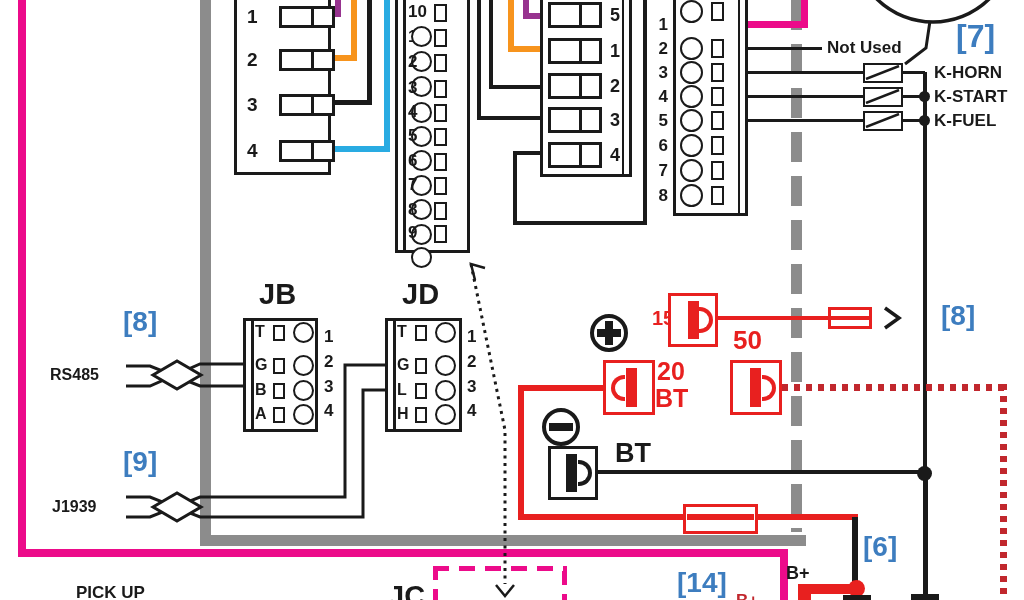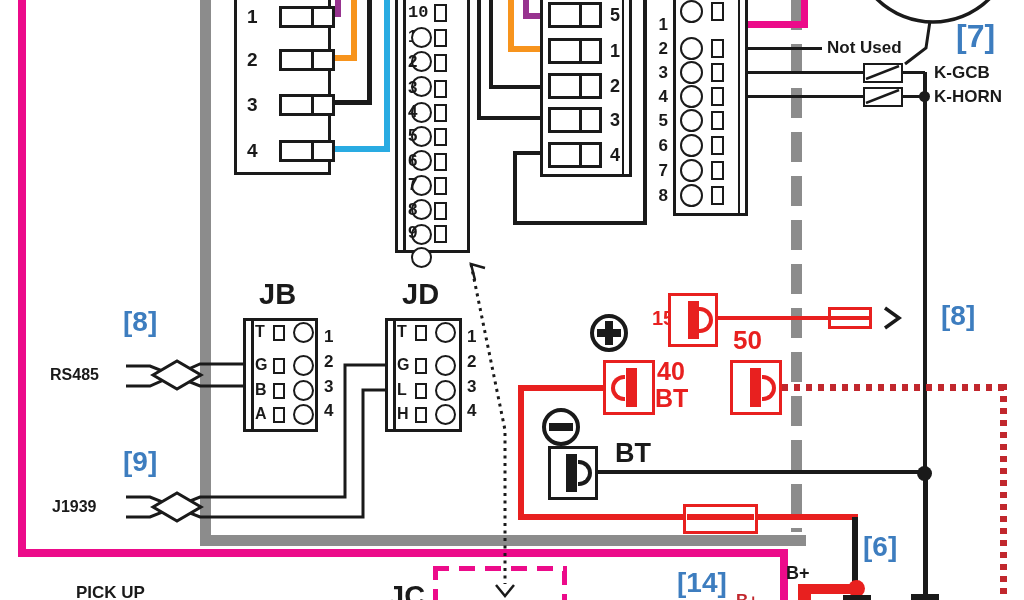--- a/index.html
+++ b/index.html
@@ -135,21 +135,21 @@
       <div class="b10row"><span style="display:inline-block;width:26px;">5</span><span class="sq" style="width:13px;height:18px;vertical-align:middle;"></span>
       <span class="circ" style="width:21px;height:21px;margin-left:3px;vertical-align:middle;"></span></div>
       <div class="b10row"><span style="display:inline-block;width:26px;">6</span><span class="sq" style="width:13px;height:18px;vertical-align:middle;"></span>
       <span class="circ" style="width:21px;height:21px;margin-left:3px;vertical-align:middle;"></span></div>
       <div class="b10row"><span style="display:inline-block;width:26px;">7</span><span class="sq" style="width:13px;height:18px;vertical-align:middle;"></span>
       <span class="circ" style="width:21px;height:21px;margin-left:3px;vertical-align:middle;"></span></div>
       <div class="b10row"><span style="display:inline-block;width:26px;">8</span><span class="sq" style="width:13px;height:18px;vertical-align:middle;"></span>
       <span class="circ" style="width:21px;height:21px;margin-left:3px;vertical-align:middle;"></span></div>
       <div class="b10row"><span style="display:inline-block;width:26px;">9</span><span class="sq" style="width:13px;height:18px;vertical-align:middle;"></span>
       <span class="circ" style="width:21px;height:21px;margin-left:3px;vertical-align:middle;"></span></div>
-      <div class="b10row"><span style="display:inline-block;width:26px;font-family:Liberation Mono, monospace;">10</span><span class="sq" style="width:13px;height:18px;vertical-align:middle;"></span>
+      <div class="b10row"><span style="display:inline-block;width:26px;">10</span><span class="sq" style="width:13px;height:18px;vertical-align:middle;"></span>
       <span class="circ" style="width:21px;height:21px;margin-left:3px;vertical-align:middle;"></span></div>
     </div>
 
   <div class="tblock" style="left:540px;top:0;width:92px;height:177px;">
     <div class="innbarR"></div>
 
   <div class="b5row">
       <div class="cell2" style="left:0;top:2px;width:54px;height:26px;">
           <i></i>
           <b></b>
@@ -227,32 +227,43 @@
 
       <div class="relay">
       <div class="rwl"></div>
       <div class="rbox">
           <svg width="35" height="15" viewBox="0 0 35 15">
             <line x1="1" y1="14" x2="34" y2="1" stroke="#1a1a1a" stroke-width="2.5"></line>
           </svg>
         </div>
       <div class="rwr"></div>
       <div class="rdot"></div>
-      <div class="rlabel">K-GCB</div>
+      <div class="rlabel">K-HORN</div>
     </div>
       <div class="relay">
       <div class="rwl"></div>
       <div class="rbox">
           <svg width="35" height="15" viewBox="0 0 35 15">
             <line x1="1" y1="14" x2="34" y2="1" stroke="#1a1a1a" stroke-width="2.5"></line>
           </svg>
         </div>
       <div class="rwr"></div>
       <div class="rdot"></div>
-      <div class="rlabel">K-HORN</div>
+      <div class="rlabel">K-START</div>
+    </div>
+      <div class="relay">
+      <div class="rwl"></div>
+      <div class="rbox">
+          <svg width="35" height="15" viewBox="0 0 35 15">
+            <line x1="1" y1="14" x2="34" y2="1" stroke="#1a1a1a" stroke-width="2.5"></line>
+          </svg>
+        </div>
+      <div class="rwr"></div>
+      <div class="rdot"></div>
+      <div class="rlabel">K-FUEL</div>
     </div>
     </div>
 
   <div class="w" style="left:923px;top:72px;width:4px;height:402px;"></div>
   <div class="w" style="left:923px;top:474px;width:5px;height:121px;"></div>
   <div class="abs" style="left:917px;top:466px;width:15px;height:15px;border-radius:50%;background:#1a1a1a;"></div>
   <div class="w" style="left:911px;top:594px;width:28px;height:6px;"></div>
 
   <div class="lbl" style="left:259px;top:278px;font-size:29px;">JB</div>
   <div class="tblock" style="left:243px;top:318px;width:75px;height:114px;border-top:3px solid #1a1a1a;">
@@ -326,21 +337,21 @@
     <div class="abs" style="left:3px;top:11px;width:24px;height:8px;background:#1a1a1a;"></div>
   </div>
 
   <div class="w" style="left:518px;top:385px;width:91px;height:6px;background:var(--red);"></div>
   <div class="w" style="left:518px;top:385px;width:6px;height:135px;background:var(--red);"></div>
   <div class="w" style="left:518px;top:514px;width:340px;height:6px;background:var(--red);"></div>
   <div class="conn" style="left:603px;top:360px;width:52px;height:55px;border:3px solid var(--red);">
     <div class="bar" style="left:20px;top:5px;width:11px;height:39px;background:var(--red);"></div>
     <div class="arcL" style="left:5px;top:12px;width:14px;height:26px;border-color:var(--red);"></div>
   </div>
-  <div class="lbl redtx" style="left:657px;top:358px;font-size:25px;line-height:26px;">40</div>
+  <div class="lbl redtx" style="left:657px;top:358px;font-size:25px;line-height:26px;">20</div>
   <div class="lbl redtx" style="left:655px;top:385px;font-size:25px;line-height:26px;">BT</div>
 
   <div class="conn" style="left:548px;top:446px;width:50px;height:54px;border:3px solid #1a1a1a;">
     <div class="bar" style="left:15px;top:5px;width:11px;height:38px;background:#1a1a1a;"></div>
     <div class="arcR" style="left:27px;top:11px;width:14px;height:26px;border-color:#1a1a1a;"></div>
   </div>
   <div class="lbl" style="left:615px;top:438px;font-size:27px;">BT</div>
   <div class="w" style="left:598px;top:470px;width:327px;height:4px;"></div>
 
   <div class="fusebox" style="left:683px;top:504px;width:75px;height:30px;"></div>

